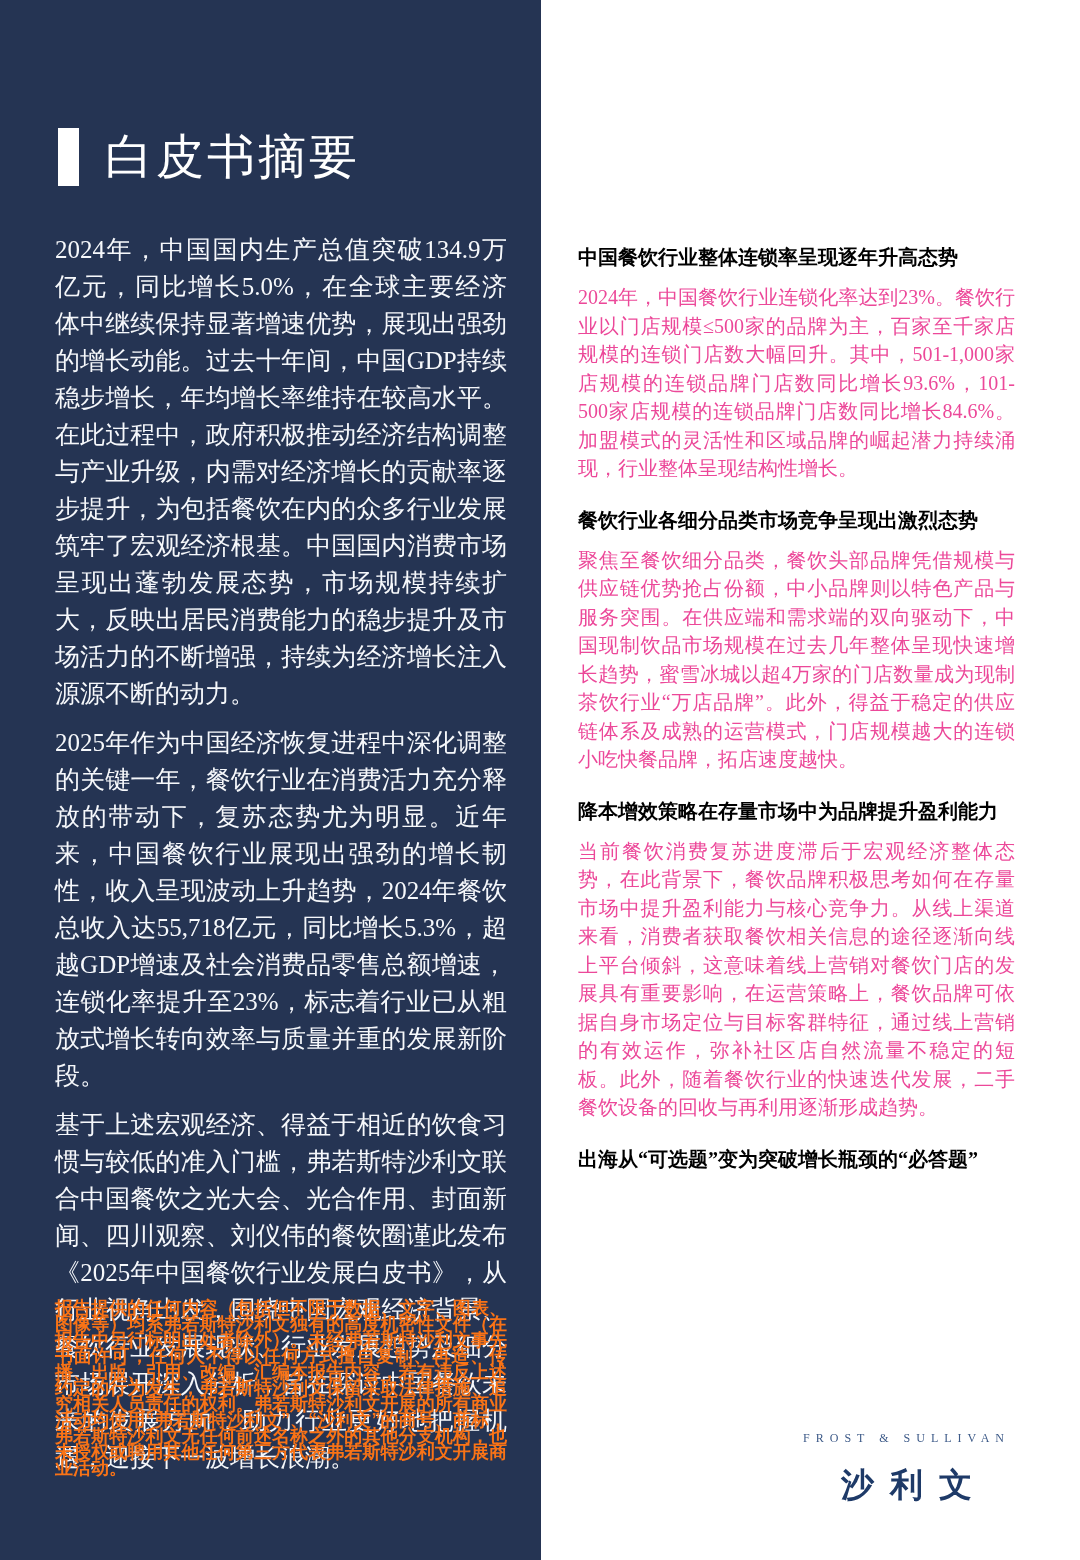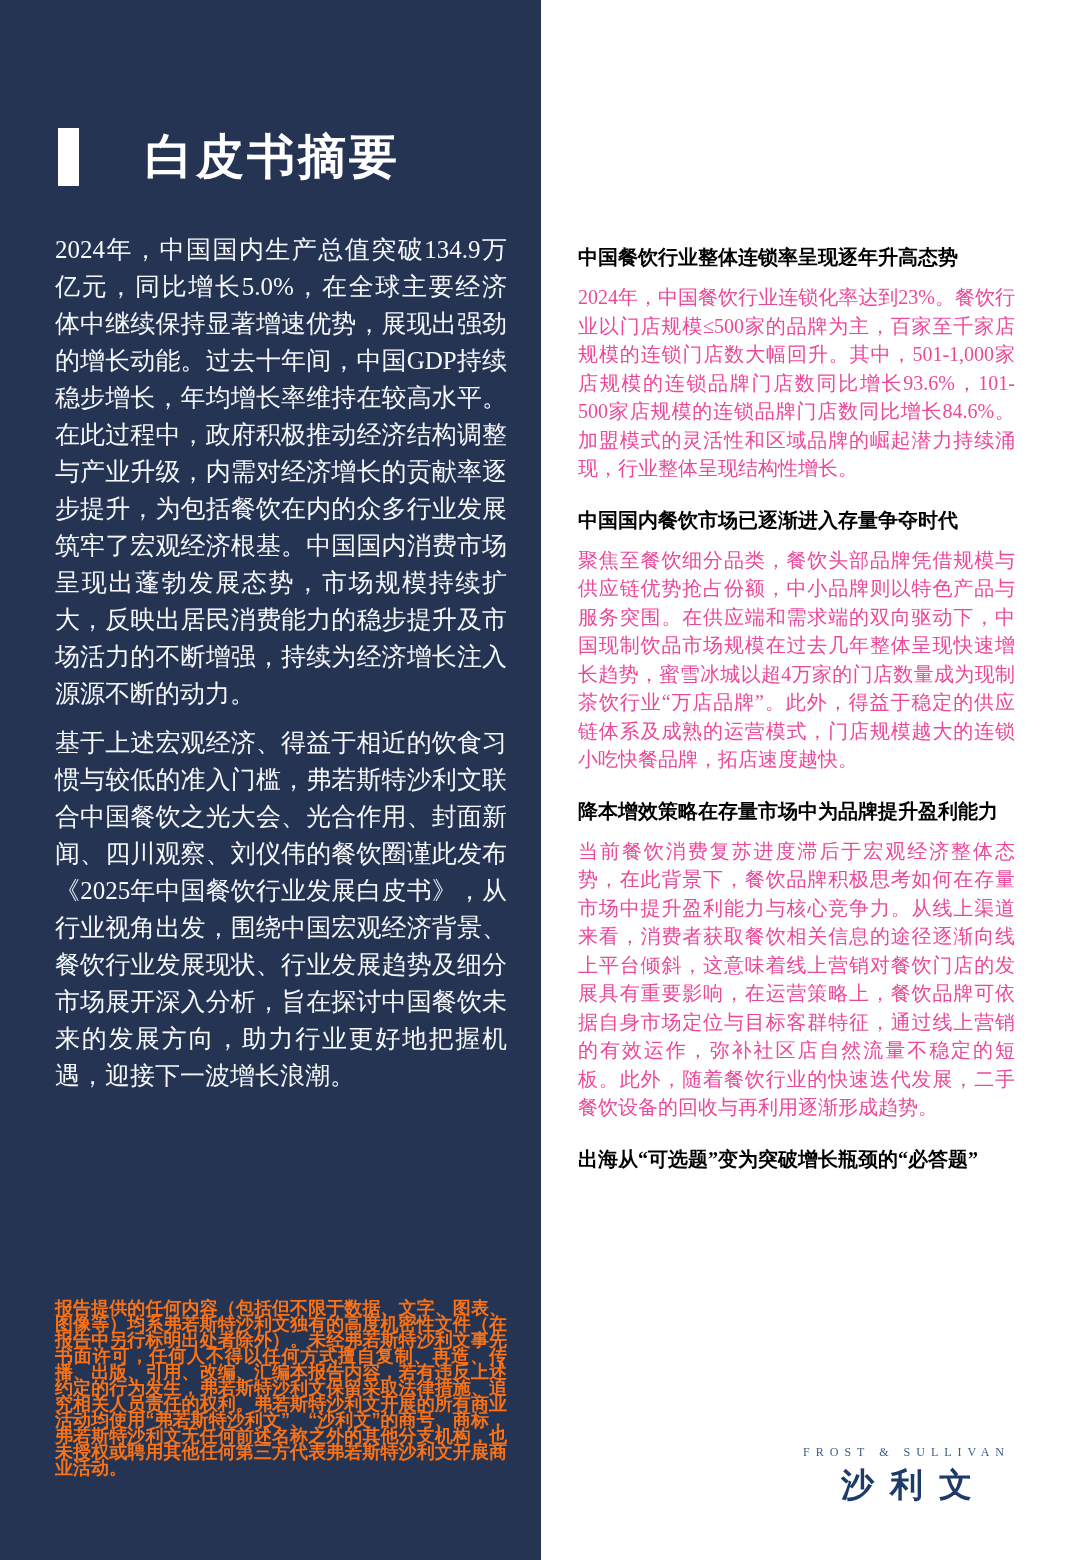--- a/index.html
+++ b/index.html
@@ -30,26 +30,25 @@
   }
   .title-bar {
     display: inline-block;
     width: 21px; height: 58px;
     background: #ffffff;
     margin-right: 26px;
     flex: none;
   }
   .title-text {
     font-size: 48px;
-    font-weight: 700;
+    font-weight: 400;
     color: #ffffff;
     letter-spacing: 3px;
     line-height: 1;
     white-space: nowrap;
-    margin-left: 40px;
   }
   .left-body {
     position: absolute; left: 55px; top: 231px;
     width: 452px;
   }
   .left-body p {
     font-size: 25px;
     line-height: 37px;
     text-align: justify;
     text-justify: inter-ideograph;
@@ -105,54 +104,55 @@
     letter-spacing: 6px;
     color: #3d5a88;
     white-space: nowrap;
   }
   .logo-cn {
     font-family: "Liberation Sans", "DejaVu Sans", sans-serif;
     font-size: 33px;
     font-weight: 700;
     letter-spacing: 16px;
     color: #1e3a68;
-    margin-top: 3px;
+    margin-top: 17px;
     margin-right: -16px; 
     white-space: nowrap;
   }
 </style>
 </head>
 <body>
 
 <div class="page">
 
   <aside class="left-panel">
     <div class="title-block">
       <span class="title-bar"></span>
       <h1 class="title-text">白皮书摘要</h1>
     </div>
 
     <div class="left-body">
       <p>2024年，中国国内生产总值突破134.9万亿元，同比增长5.0%，在全球主要经济体中继续保持显著增速优势，展现出强劲的增长动能。过去十年间，中国GDP持续稳步增长，年均增长率维持在较高水平。在此过程中，政府积极推动经济结构调整与产业升级，内需对经济增长的贡献率逐步提升，为包括餐饮在内的众多行业发展筑牢了宏观经济根基。中国国内消费市场呈现出蓬勃发展态势，市场规模持续扩大，反映出居民消费能力的稳步提升及市场活力的不断增强，持续为经济增长注入源源不断的动力。</p>
+      <p>2025年作为中国经济恢复进程中深化调整的关键一年，餐饮行业在消费活力充分释放的带动下，复苏态势尤为明显。近年来，中国餐饮行业展现出强劲的增长韧性，收入呈现波动上升趋势，2024年餐饮总收入达55,718亿元，同比增长5.3%，超越GDP增速及社会消费品零售总额增速，连锁化率提升至23%，标志着行业已从粗放式增长转向效率与质量并重的发展新阶段。</p>
       <p>基于上述宏观经济、得益于相近的饮食习惯与较低的准入门槛，弗若斯特沙利文联合中国餐饮之光大会、光合作用、封面新闻、四川观察、刘仪伟的餐饮圈谨此发布《2025年中国餐饮行业发展白皮书》，从行业视角出发，围绕中国宏观经济背景、餐饮行业发展现状、行业发展趋势及细分市场展开深入分析，旨在探讨中国餐饮未来的发展方向，助力行业更好地把握机遇，迎接下一波增长浪潮。</p>
     </div>
 
     <p class="disclaimer">报告提供的任何内容（包括但不限于数据、文字、图表、图像等）均系弗若斯特沙利文独有的高度机密性文件（在报告中另行标明出处者除外）。未经弗若斯特沙利文事先书面许可，任何人不得以任何方式擅自复制、再造、传播、出版、引用、改编、汇编本报告内容，若有违反上述约定的行为发生，弗若斯特沙利文保留采取法律措施、追究相关人员责任的权利。弗若斯特沙利文开展的所有商业活动均使用“弗若斯特沙利文”、“沙利文”的商号、商标，弗若斯特沙利文无任何前述名称之外的其他分支机构，也未授权或聘用其他任何第三方代表弗若斯特沙利文开展商业活动。</p>
   </aside>
 
   <main class="right-panel">
     <div class="right-content">
 
       <section class="section">
         <h2 class="section-heading">中国餐饮行业整体连锁率呈现逐年升高态势</h2>
         <p class="section-body">2024年，中国餐饮行业连锁化率达到23%。餐饮行业以门店规模≤500家的品牌为主，百家至千家店规模的连锁门店数大幅回升。其中，501-1,000家店规模的连锁品牌门店数同比增长93.6%，101-500家店规模的连锁品牌门店数同比增长84.6%。加盟模式的灵活性和区域品牌的崛起潜力持续涌现，行业整体呈现结构性增长。</p>
       </section>
 
       <section class="section">
-        <h2 class="section-heading">中国国内餐饮市场已逐渐进入存量争夺时代</h2>
+        <h2 class="section-heading">餐饮行业各细分品类市场竞争呈现出激烈态势</h2>
         <p class="section-body">聚焦至餐饮细分品类，餐饮头部品牌凭借规模与供应链优势抢占份额，中小品牌则以特色产品与服务突围。在供应端和需求端的双向驱动下，中国现制饮品市场规模在过去几年整体呈现快速增长趋势，蜜雪冰城以超4万家的门店数量成为现制茶饮行业“万店品牌”。此外，得益于稳定的供应链体系及成熟的运营模式，门店规模越大的连锁小吃快餐品牌，拓店速度越快。</p>
       </section>
 
       <section class="section">
         <h2 class="section-heading">降本增效策略在存量市场中为品牌提升盈利能力</h2>
         <p class="section-body">当前餐饮消费复苏进度滞后于宏观经济整体态势，在此背景下，餐饮品牌积极思考如何在存量市场中提升盈利能力与核心竞争力。从线上渠道来看，消费者获取餐饮相关信息的途径逐渐向线上平台倾斜，这意味着线上营销对餐饮门店的发展具有重要影响，在运营策略上，餐饮品牌可依据自身市场定位与目标客群特征，通过线上营销的有效运作，弥补社区店自然流量不稳定的短板。此外，随着餐饮行业的快速迭代发展，二手餐饮设备的回收与再利用逐渐形成趋势。</p>
       </section>
 
       <section class="section">
         <h2 class="section-heading">出海从“可选题”变为突破增长瓶颈的“必答题”</h2>

